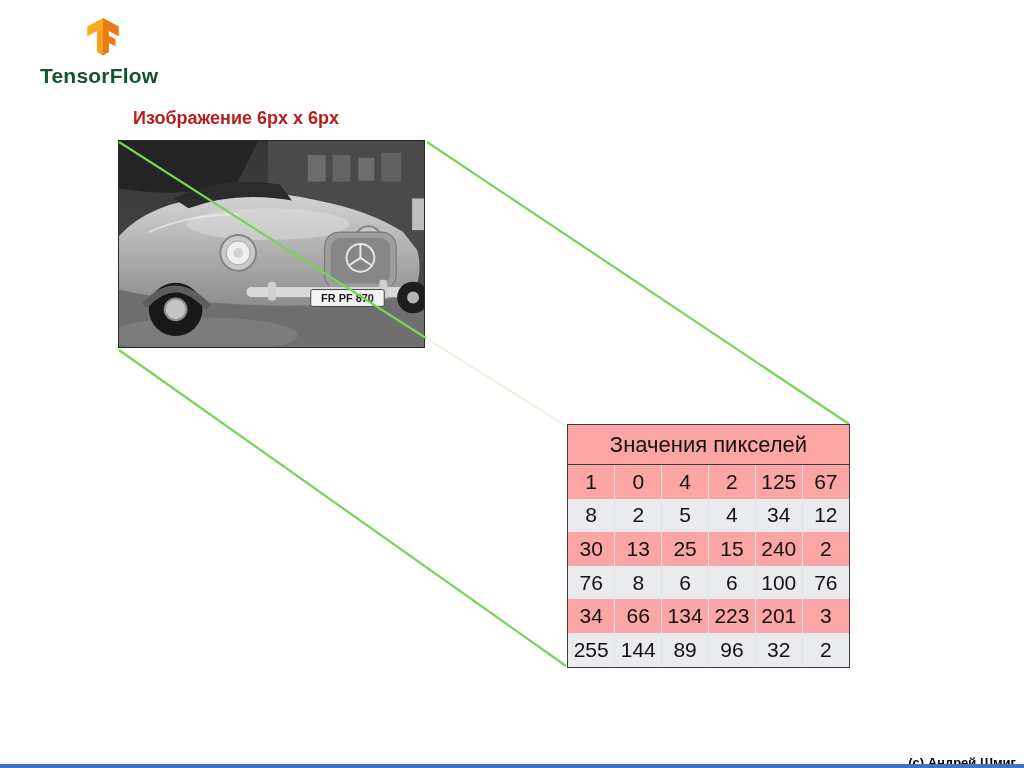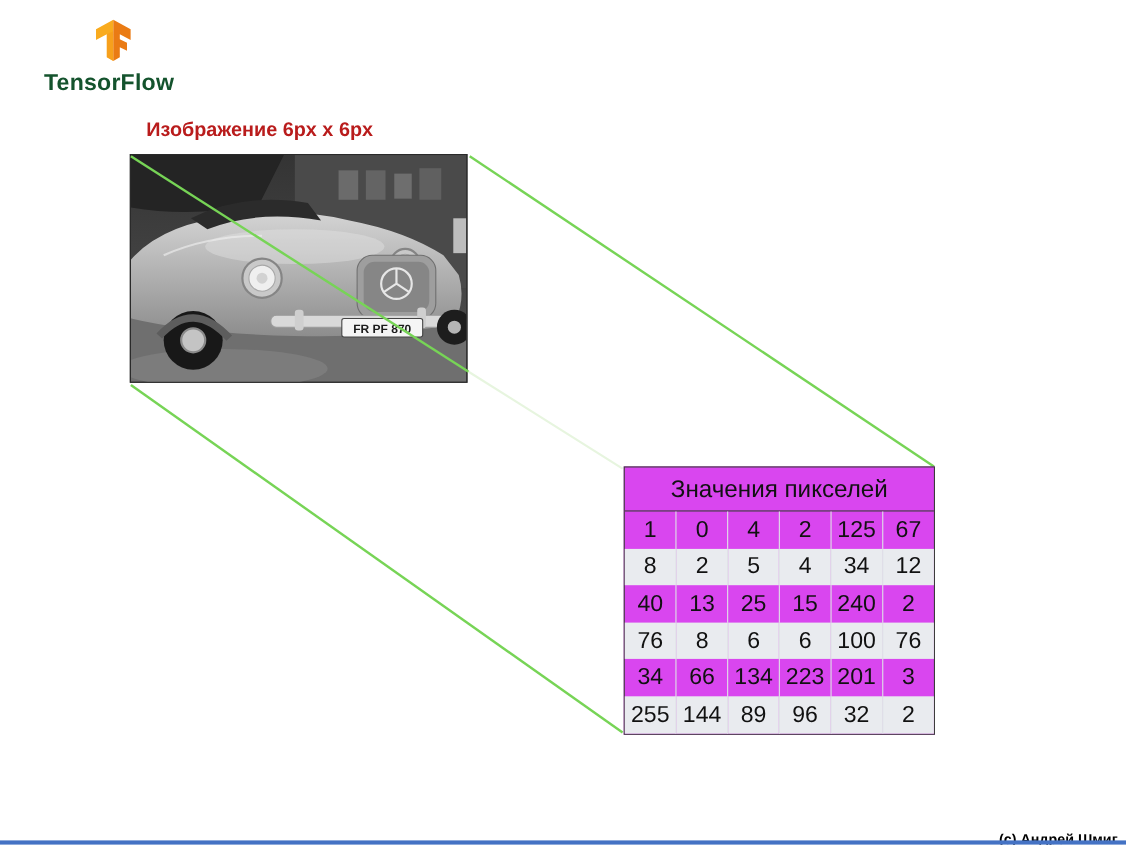--- a/index.html
+++ b/index.html
@@ -15,21 +15,21 @@
   .title{position:absolute;left:133px;top:108px;margin:0;font-size:18px;font-weight:700;color:#b91c1c;}
 
   
   .photo{position:absolute;left:118px;top:140px;width:307px;height:208px;border:1px solid #2a2a2a;box-sizing:border-box;overflow:hidden;background:#3b3b3b;}
   .photo svg{display:block;width:100%;height:100%;}
 
   
   .connectors{position:absolute;left:0;top:0;width:1024px;height:768px;pointer-events:none;}
 
   
-  .pixel-table-wrap{position:absolute;left:567px;top:424px;width:283px;border:1.5px solid #3c3c3c;box-sizing:border-box;background:#d946ef;}
+  .pixel-table-wrap{position:absolute;left:567px;top:424px;width:283px;border:1.5px solid #3c3c3c;box-sizing:border-box;background:#fca5a5;}
   .pt-header{height:39px;line-height:39px;text-align:center;font-size:22px;color:#111;border-bottom:1px solid #3c3c3c;}
   .pixel-table-wrap table{width:100%;border-collapse:collapse;table-layout:fixed;}
   .pixel-table-wrap td{height:33.6px;text-align:center;vertical-align:middle;font-size:21px;color:#111;padding:0;border-left:1px solid #dfe2e6;}
   .pixel-table-wrap td:first-child{border-left:none;}
   .pixel-table-wrap tr.alt{background:#e9ebef;}
 
   
   .copyright{position:absolute;right:8px;top:743px;font-size:13px;font-weight:700;color:#000;margin-top:12px;}
   .bottom-bar{position:absolute;left:0;bottom:0;width:1024px;height:4px;background:#4472c4;}
 </style>
@@ -125,21 +125,21 @@
           </tr>
           <tr class="alt">
             <td>8</td>
             <td>2</td>
             <td>5</td>
             <td>4</td>
             <td>34</td>
             <td>12</td>
           </tr>
           <tr>
-            <td>40</td>
+            <td>30</td>
             <td>13</td>
             <td>25</td>
             <td>15</td>
             <td>240</td>
             <td>2</td>
           </tr>
           <tr class="alt">
             <td>76</td>
             <td>8</td>
             <td>6</td>

